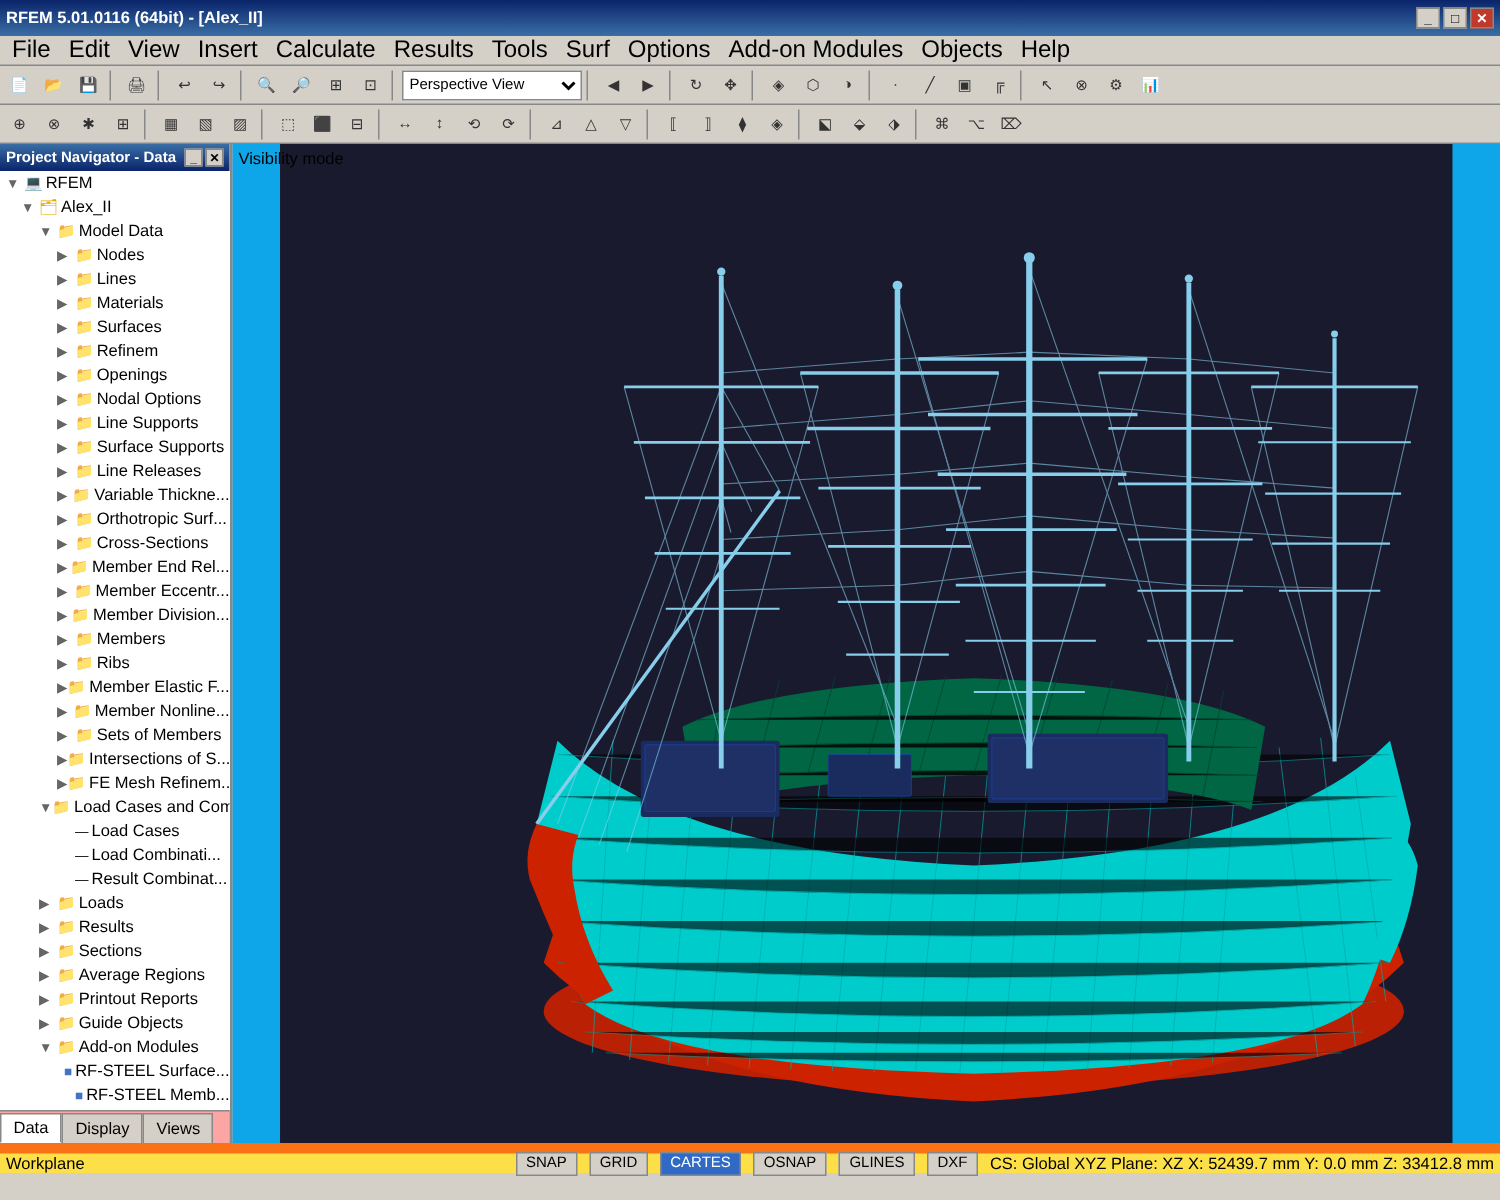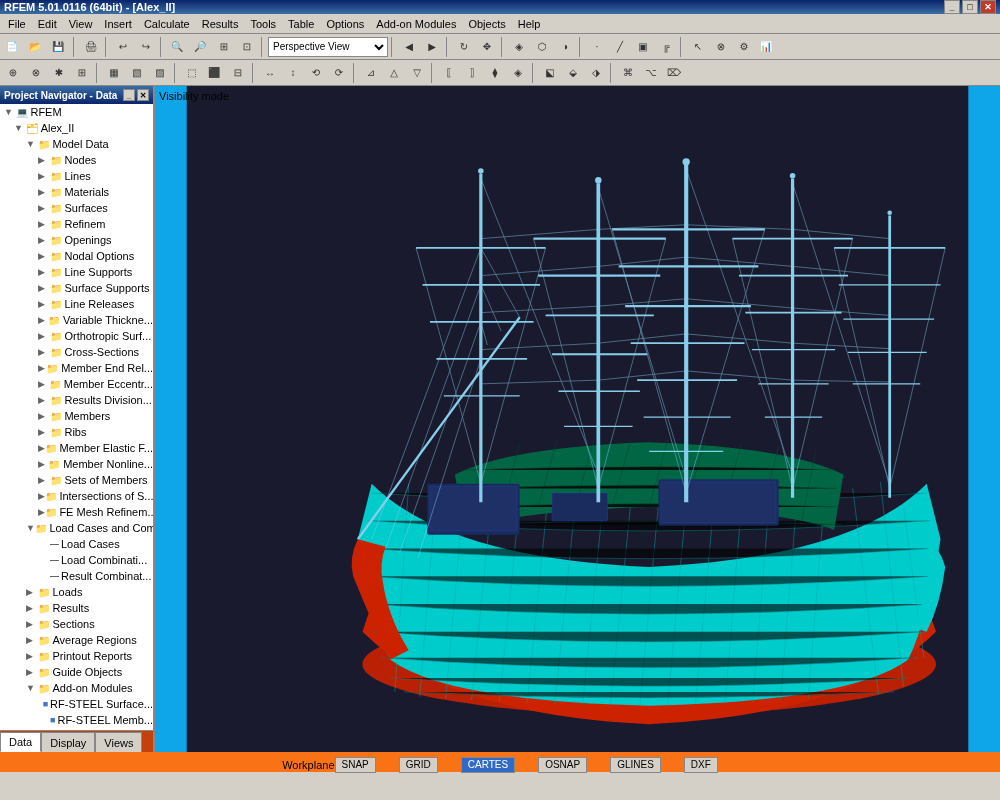--- a/index.html
+++ b/index.html
@@ -2,21 +2,21 @@
 <html><head>
   <meta charset="utf-8">
   <style>
     * { margin: 0; padding: 0; box-sizing: border-box; }
     body { width: 1000px; height: 800px; overflow: hidden; font-family: 'Segoe UI', Tahoma, Arial, sans-serif; font-size: 11px; background: #d4d0c8; }
 
     
     #title-bar {
       background: linear-gradient(to bottom, #0a246a, #3a6ea5);
       color: white;
-      height: 14px;
+      height: 24px;
       display: flex;
       align-items: center;
       justify-content: space-between;
       padding: 0 4px;
       font-size: 11px;
       font-weight: bold;
       gap: 23px;
     }
     #title-bar .title-text { font-size: 11px; }
     #title-bar .window-controls { display: flex; gap: 2px; }
@@ -35,21 +35,21 @@
       background: #d4d0c8;
       height: 20px;
       display: flex;
       align-items: center;
       border-bottom: 1px solid #888;
       padding: 0 2px;
     }
     .menu-item {
       padding: 2px 6px;
       cursor: pointer;
-      font-size: 11px;
+      font-size: 16px;
       color: #000;
     }
 
     
     .toolbar {
       background: #d4d0c8;
       height: 26px;
       display: flex;
       align-items: center;
       border-bottom: 1px solid #888;
@@ -136,21 +136,21 @@
     .tree-folder { color: #e8a800; font-size: 10px; margin-right: 2px; }
     .tree-expand { width: 12px; font-size: 9px; color: #666; cursor: pointer; }
     .indent1 { padding-left: 14px; }
     .indent2 { padding-left: 26px; }
     .indent3 { padding-left: 38px; }
 
     
     #bottom-tabs {
       display: flex;
       border-top: 1px solid #888;
-      background: #c2410c;
+      background: #fca5a5;
       height: 22px;
       align-items: flex-end;
     }
     .btab {
       padding: 2px 8px;
       border: 1px solid #888;
       border-bottom: none;
       background: #d4d0c8;
       font-size: 11px;
       cursor: pointer;
@@ -176,31 +176,31 @@
     }
 
     
     #ship-viewport {
       width: 100%;
       height: 100%;
     }
 
     
     #status-bar {
-      background: #f97316;
+      background: #fde047;
       height: 20px;
       display: flex;
       align-items: center;
-      border-top: 5px solid #f97316;
+      border-top: 7px solid #f97316;
       padding: 0 4px;
       font-size: 11px;
-      justify-content: center;
+      justify-content: space-between;
     }
     .status-left { display: flex; gap: 4px; }
-    .status-right { display: flex; gap: 23px; align-items: center; }
+    .status-right { display: flex; gap: 8px; align-items: center; }
     .status-btn {
       padding: 0 6px;
       height: 16px;
       background: #d4d0c8;
       border: 1px solid #888;
       font-size: 10px;
       cursor: pointer;
       display: flex; align-items: center;
     }
     .status-btn.active { background: #316ac5; color: white; }
@@ -225,21 +225,21 @@
 </div>
 
 <div id="menu-bar">
   <span class="menu-item">File</span>
   <span class="menu-item">Edit</span>
   <span class="menu-item">View</span>
   <span class="menu-item">Insert</span>
   <span class="menu-item">Calculate</span>
   <span class="menu-item">Results</span>
   <span class="menu-item">Tools</span>
-  <span class="menu-item">Table</span>
+  <span class="menu-item">Surf</span>
   <span class="menu-item">Options</span>
   <span class="menu-item">Add-on Modules</span>
   <span class="menu-item">Objects</span>
   <span class="menu-item">Help</span>
 </div>
 
 <div class="toolbar">
   <div class="tb-btn">📄</div>
   <div class="tb-btn">📂</div>
   <div class="tb-btn">💾</div>
@@ -431,21 +431,21 @@
 
       <div class="tree-item indent3">
         <span class="tree-expand">▶</span>
         <span class="tree-folder" style="color:#e8a800;">📁</span>
         <span>Member Eccentr...</span>
       </div>
 
       <div class="tree-item indent3">
         <span class="tree-expand">▶</span>
         <span class="tree-folder" style="color:#e8a800;">📁</span>
-        <span>Results Division...</span>
+        <span>Member Division...</span>
       </div>
 
       <div class="tree-item indent3">
         <span class="tree-expand">▶</span>
         <span class="tree-folder" style="color:#e8a800;">📁</span>
         <span>Members</span>
       </div>
 
       <div class="tree-item indent3">
         <span class="tree-expand">▶</span>
@@ -761,14 +761,15 @@
   <div class="status-left">
     <span>Workplane</span>
   </div>
   <div class="status-right">
     <div class="status-btn">SNAP</div>
     <div class="status-btn">GRID</div>
     <div class="status-btn active">CARTES</div>
     <div class="status-btn">OSNAP</div>
     <div class="status-btn">GLINES</div>
     <div class="status-btn">DXF</div>
+    <span>CS: Global XYZ  Plane: XZ  X: 52439.7 mm Y: 0.0 mm  Z: 33412.8 mm</span>
   </div>
 </div>
 
 </body></html>

